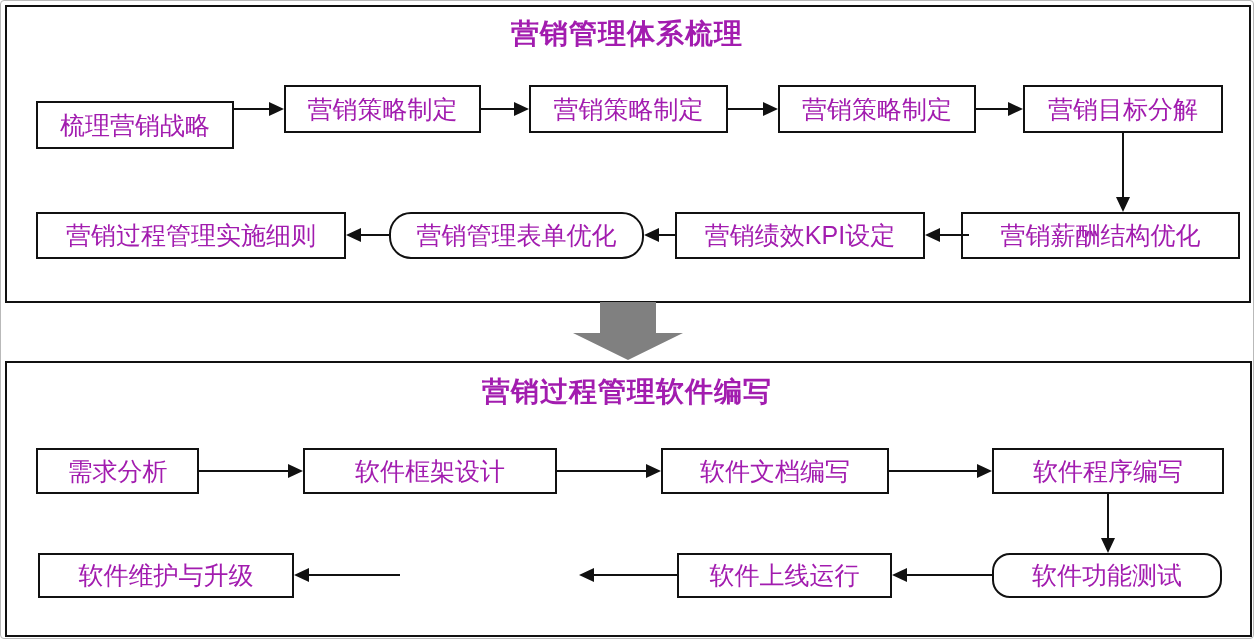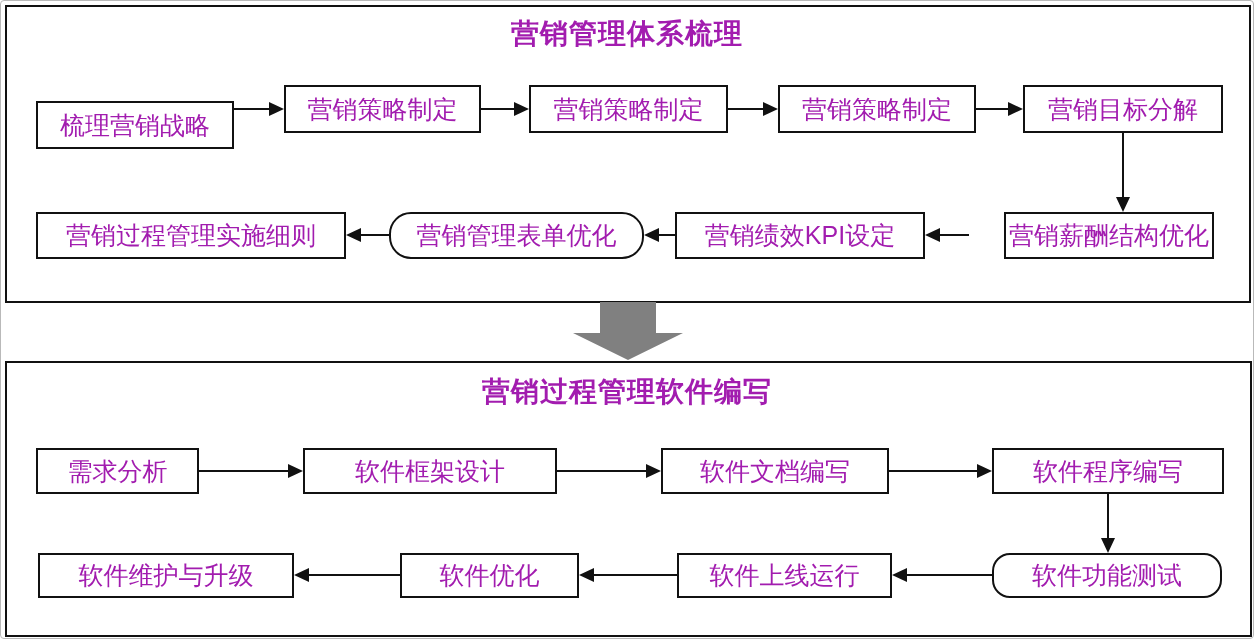--- a/index.html
+++ b/index.html
@@ -60,32 +60,31 @@
 
   <div class="node" style="left:35px;top:84px;width:198px;height:48px;margin-top:16px;">梳理营销战略</div>
   <div class="node" style="left:283px;top:84px;width:197px;height:48px;">营销策略制定</div>
   <div class="node" style="left:528px;top:84px;width:199px;height:48px;">营销策略制定</div>
   <div class="node" style="left:777px;top:84px;width:198px;height:48px;">营销策略制定</div>
   <div class="node" style="left:35px;top:211px;width:310px;height:47px;">营销过程管理实施细则</div>
 
   <div class="node" style="left:1022px;top:84px;width:200px;height:48px;">营销目标分解</div>
   <div class="node" style="left:388px;top:211px;width:255px;height:47px;border-radius:22px;">营销管理表单优化</div>
   <div class="node" style="left:674px;top:211px;width:250px;height:47px;">营销绩效KPI设定</div>
-  <div class="node" style="left:1003px;top:211px;width:210px;height:47px;">营销薪酬结构优化</div>
+  <div class="node" style="left:960px;top:211px;width:279px;height:47px;">营销薪酬结构优化</div>
 
   <section class="panel panel-bottom"></section>
   <h1 class="panel-title title-bottom">营销过程管理软件编写</h1>
 
   <div class="node" style="left:35px;top:447px;width:163px;height:46px;">需求分析</div>
   <div class="node" style="left:660px;top:447px;width:228px;height:46px;">软件文档编写</div>
   <div class="node" style="left:302px;top:447px;width:254px;height:46px;">软件框架设计</div>
   <div class="node" style="left:991px;top:447px;width:232px;height:46px;">软件程序编写</div>
 
   <div class="node" style="left:37px;top:552px;width:256px;height:45px;">软件维护与升级</div>
-  <div class="node" style="left:399px;top:552px;width:179px;height:45px;">软件优化</div>
   <div class="node" style="left:676px;top:552px;width:215px;height:45px;">软件上线运行</div>
   <div class="node" style="left:991px;top:552px;width:230px;height:45px;border-radius:18px;">软件功能测试</div>
 
   <svg class="arrows" width="1254" height="639" viewBox="0 0 1254 639">
     <g stroke="#111" stroke-width="2" fill="#111">
 
       <g>
           <line x1="233" y1="108" x2="270" y2="108"></line>
           <polygon points="283,108 268,101 268,115" stroke="none"></polygon>
         </g>

